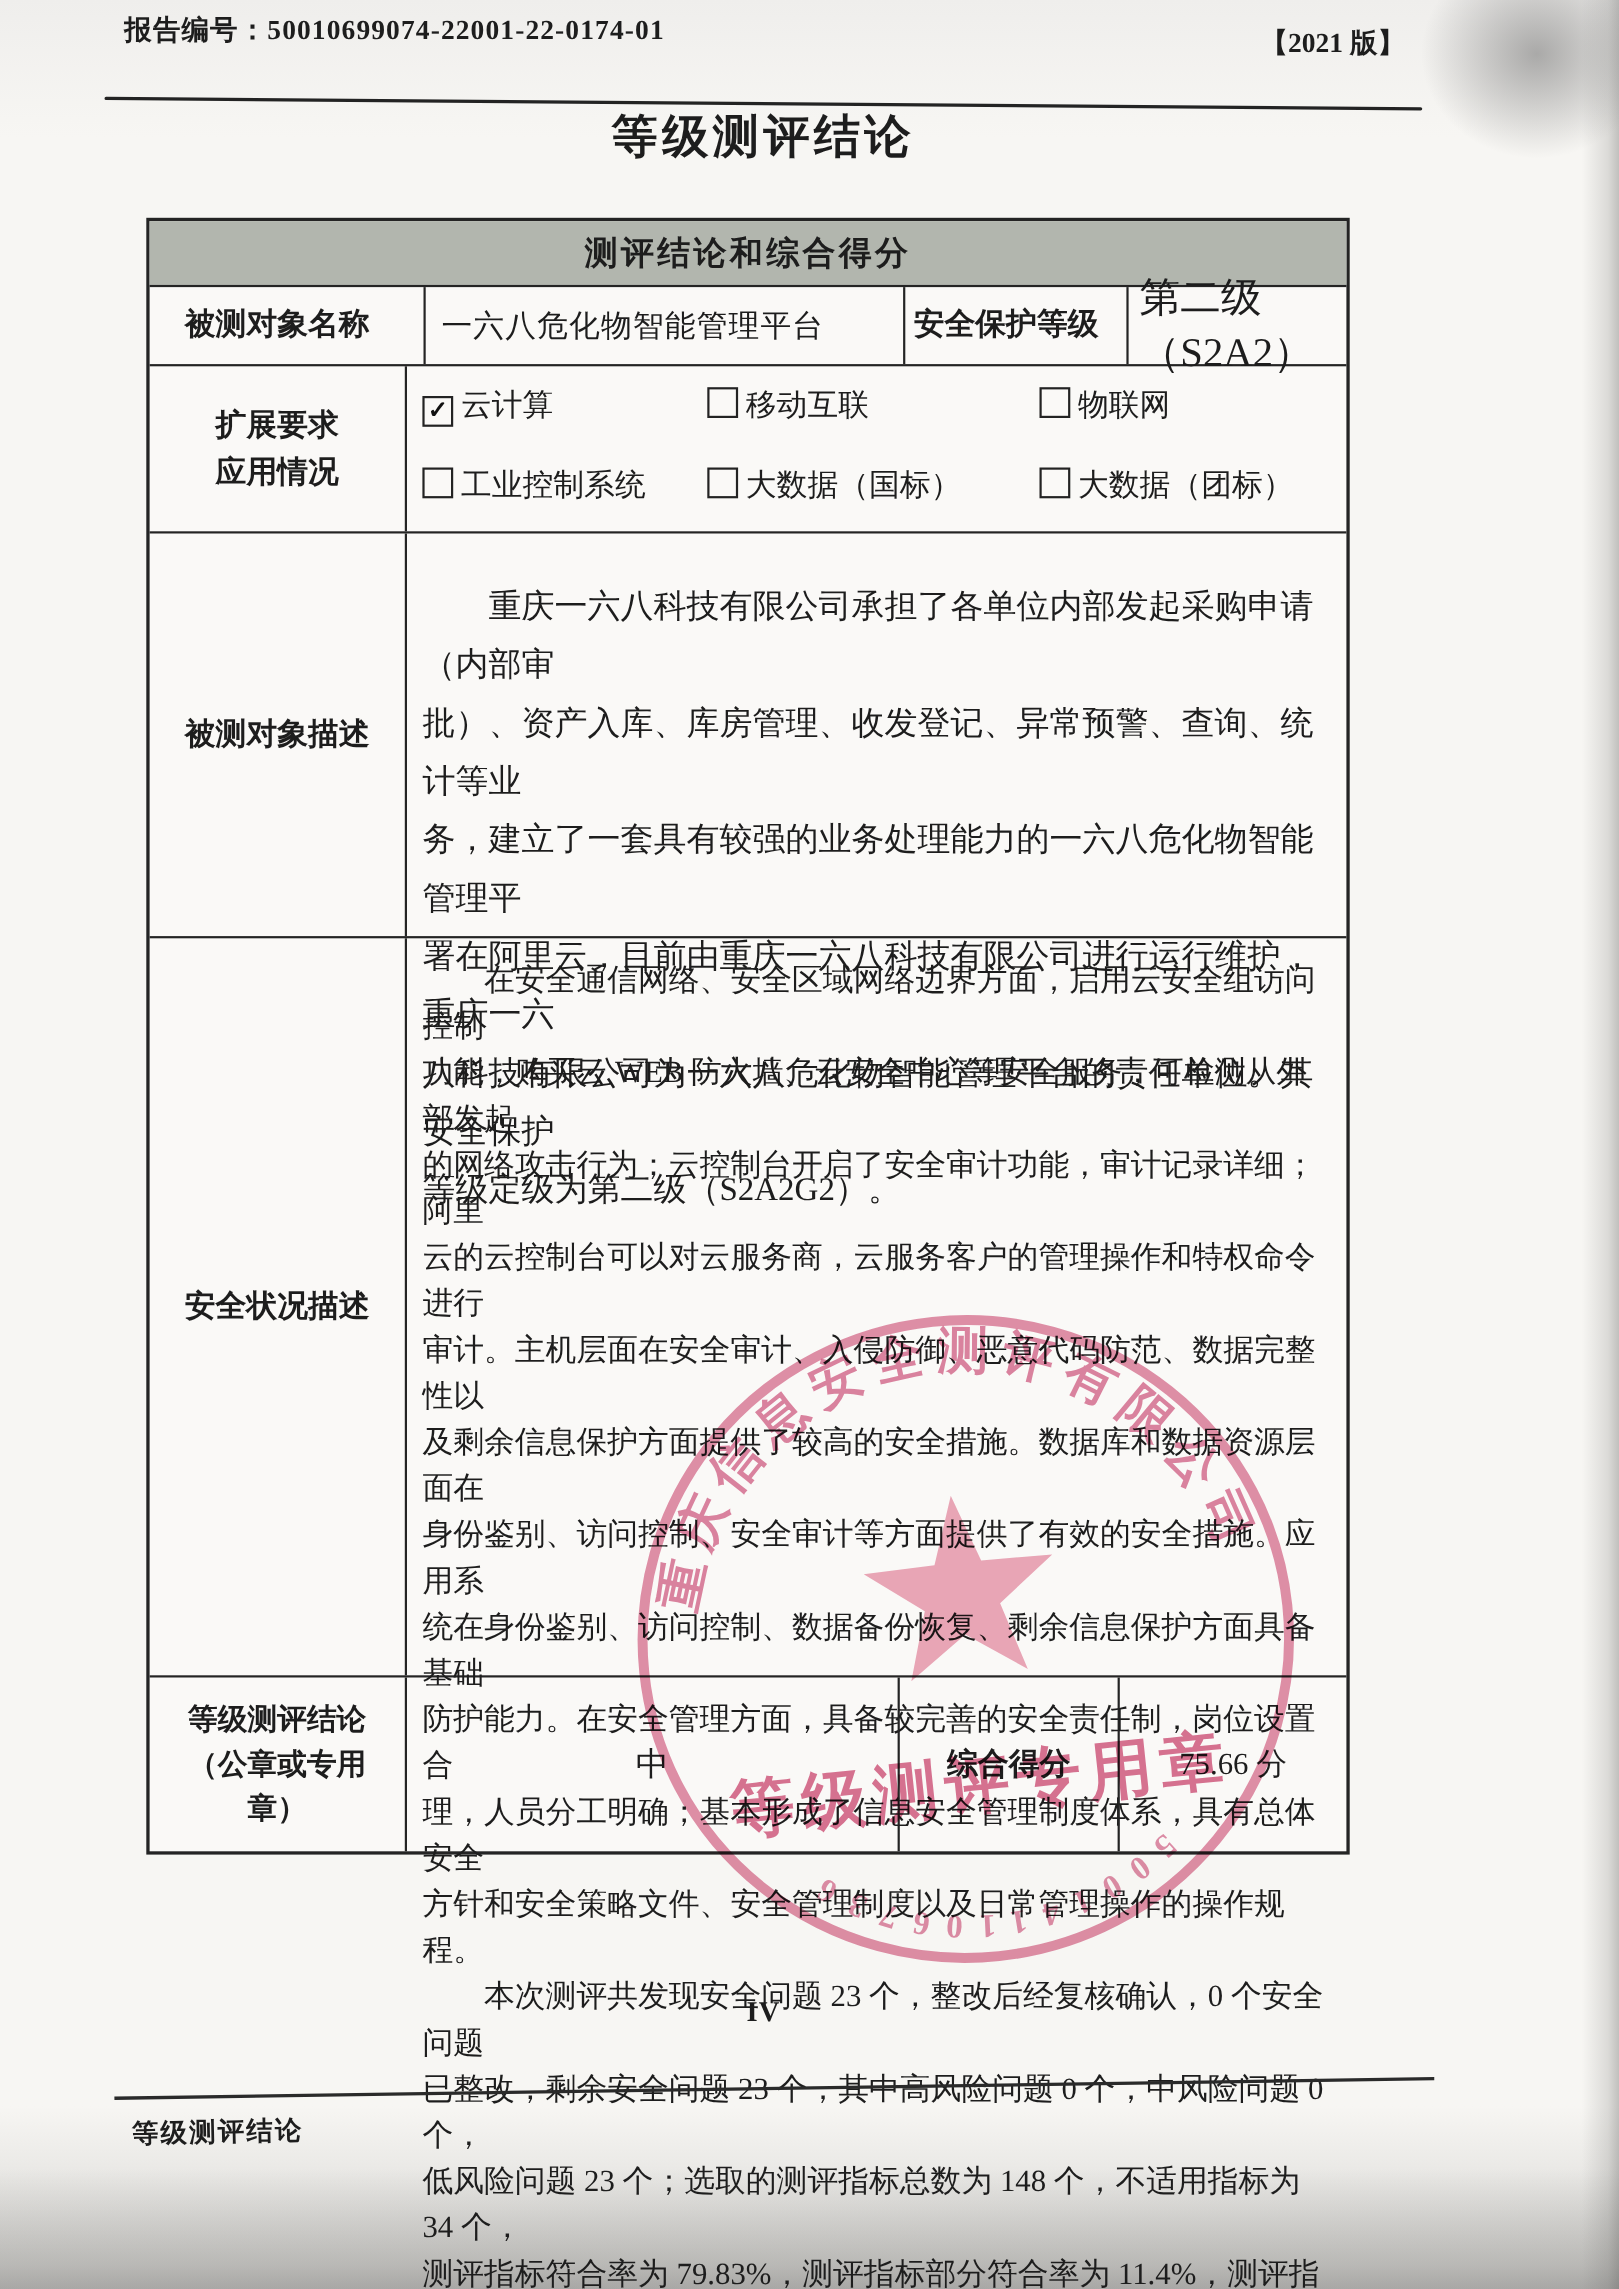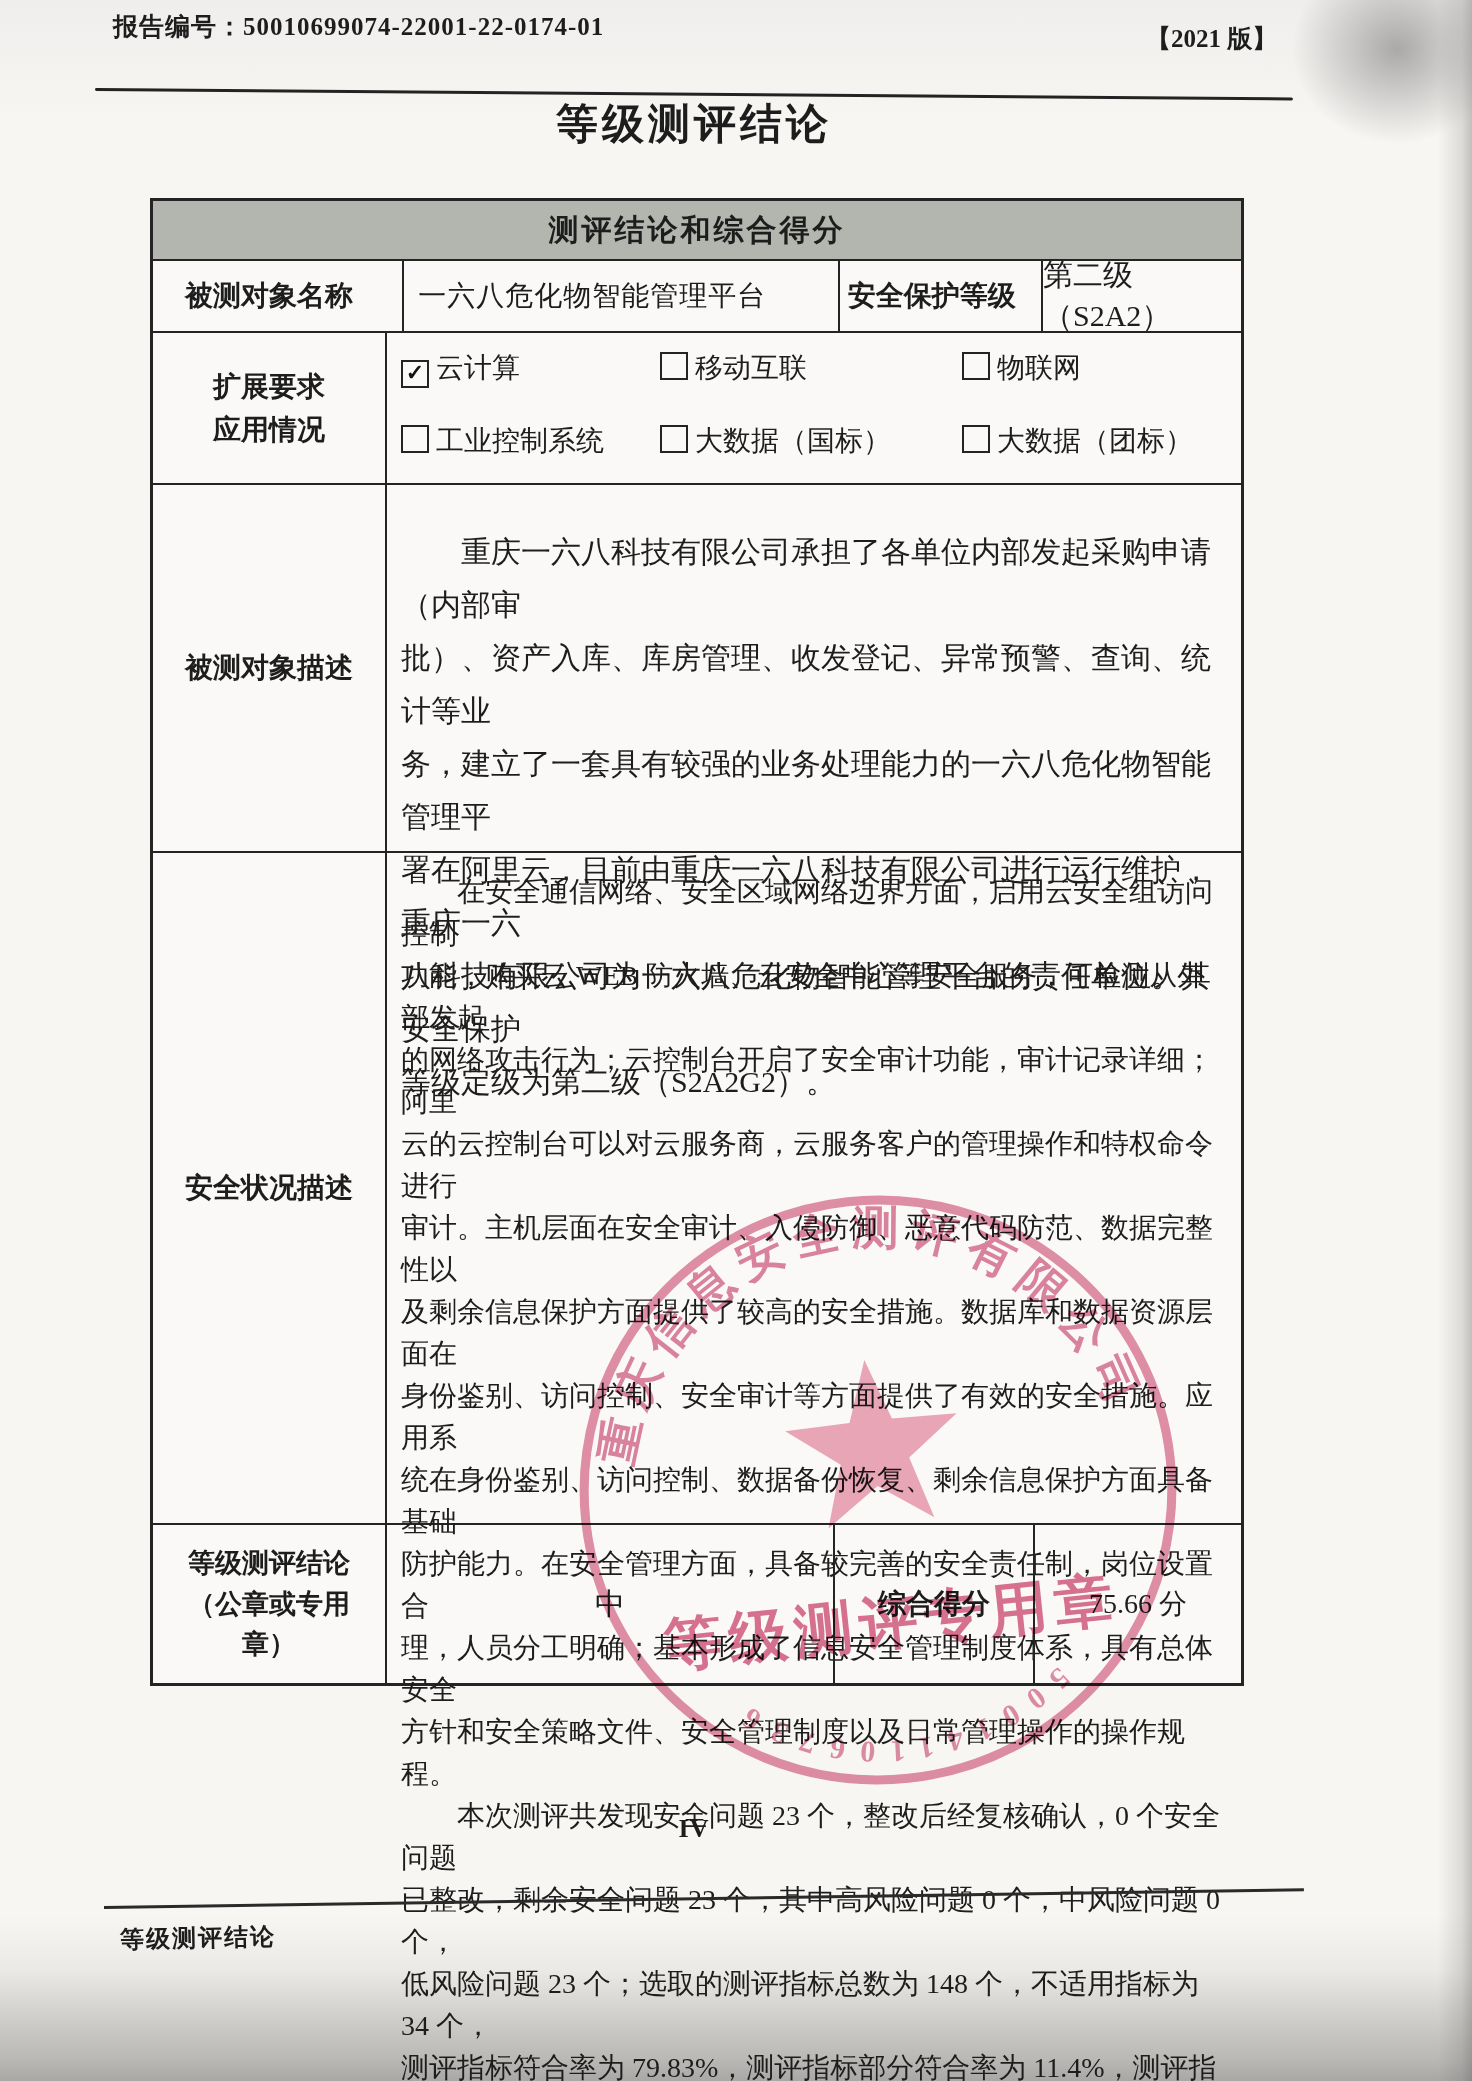--- a/index.html
+++ b/index.html
@@ -19,35 +19,35 @@
 
   
   .report-no{position:absolute;left:113px;top:10px;font-size:25px;font-weight:bold;letter-spacing:1px;}
   .edition{position:absolute;left:1146px;top:22px;font-size:25px;font-weight:bold;}
   .head-rule{position:absolute;left:95px;top:88px;width:1198px;height:3px;background:#232323;
     transform:rotate(0.45deg);transform-origin:left center;border-radius:2px;}
   .doc-title{position:absolute;left:150px;top:96px;width:1088px;text-align:center;
     font-size:42px;font-weight:bold;letter-spacing:4px;}
 
   
-  .tbl{position:absolute;left:150px;top:198px;width:1088px;border:3px solid #242424;background:rgba(255,255,255,.35);}
+  .tbl{position:absolute;left:133px;top:198px;width:1088px;border:3px solid #242424;background:rgba(255,255,255,.35);}
   .row{display:flex;border-top:2px solid #242424;box-sizing:border-box;}
   .row:first-child{border-top:none;}
   .cell{box-sizing:border-box;border-left:2px solid #242424;position:relative;}
   .cell:first-child{border-left:none;}
   .lbl{display:flex;flex-direction:column;align-items:center;justify-content:center;
     font-weight:bold;font-size:28px;line-height:1.55;text-align:center;}
   .r-head{height:58px;background:#b2b6ae;align-items:center;justify-content:center;display:flex;
     font-size:30px;font-weight:bold;letter-spacing:3px;}
   .r2{height:72px;justify-content:space-between;}
   .r2 .cell{display:flex;align-items:center;}
   .c-w1{width:232px;}
   .v-name{width:418px;font-size:28px;padding-left:14px;letter-spacing:1px;}
   .c-lvl-l{width:186px;justify-content:center;}
-  .c-lvl-v{width:200px;font-size:30px;}
+  .c-lvl-v{width:200px;font-size:37px;padding-left:10px;}
   .r3{height:152px;}
   .r3 .ext-cell{width:684px;padding:16px 0 0 14px;font-size:28px;}
   .cbx-line{white-space:nowrap;margin-bottom:34px;}
   .cbx-item{display:inline-block;}
   .cbx-item.w1{width:252px;}
   .cbx-item.w2{width:295px;}
   .cbx{display:inline-block;width:24px;height:24px;border:2.5px solid #232323;vertical-align:-3px;
     margin-right:7px;line-height:22px;text-align:center;font-size:22px;font-weight:bold;color:#111;}
   .r4{height:368px;}
   .r4 .txt-cell{width:856px;padding:40px 14px 0 14px;font-size:30px;line-height:53px;}

